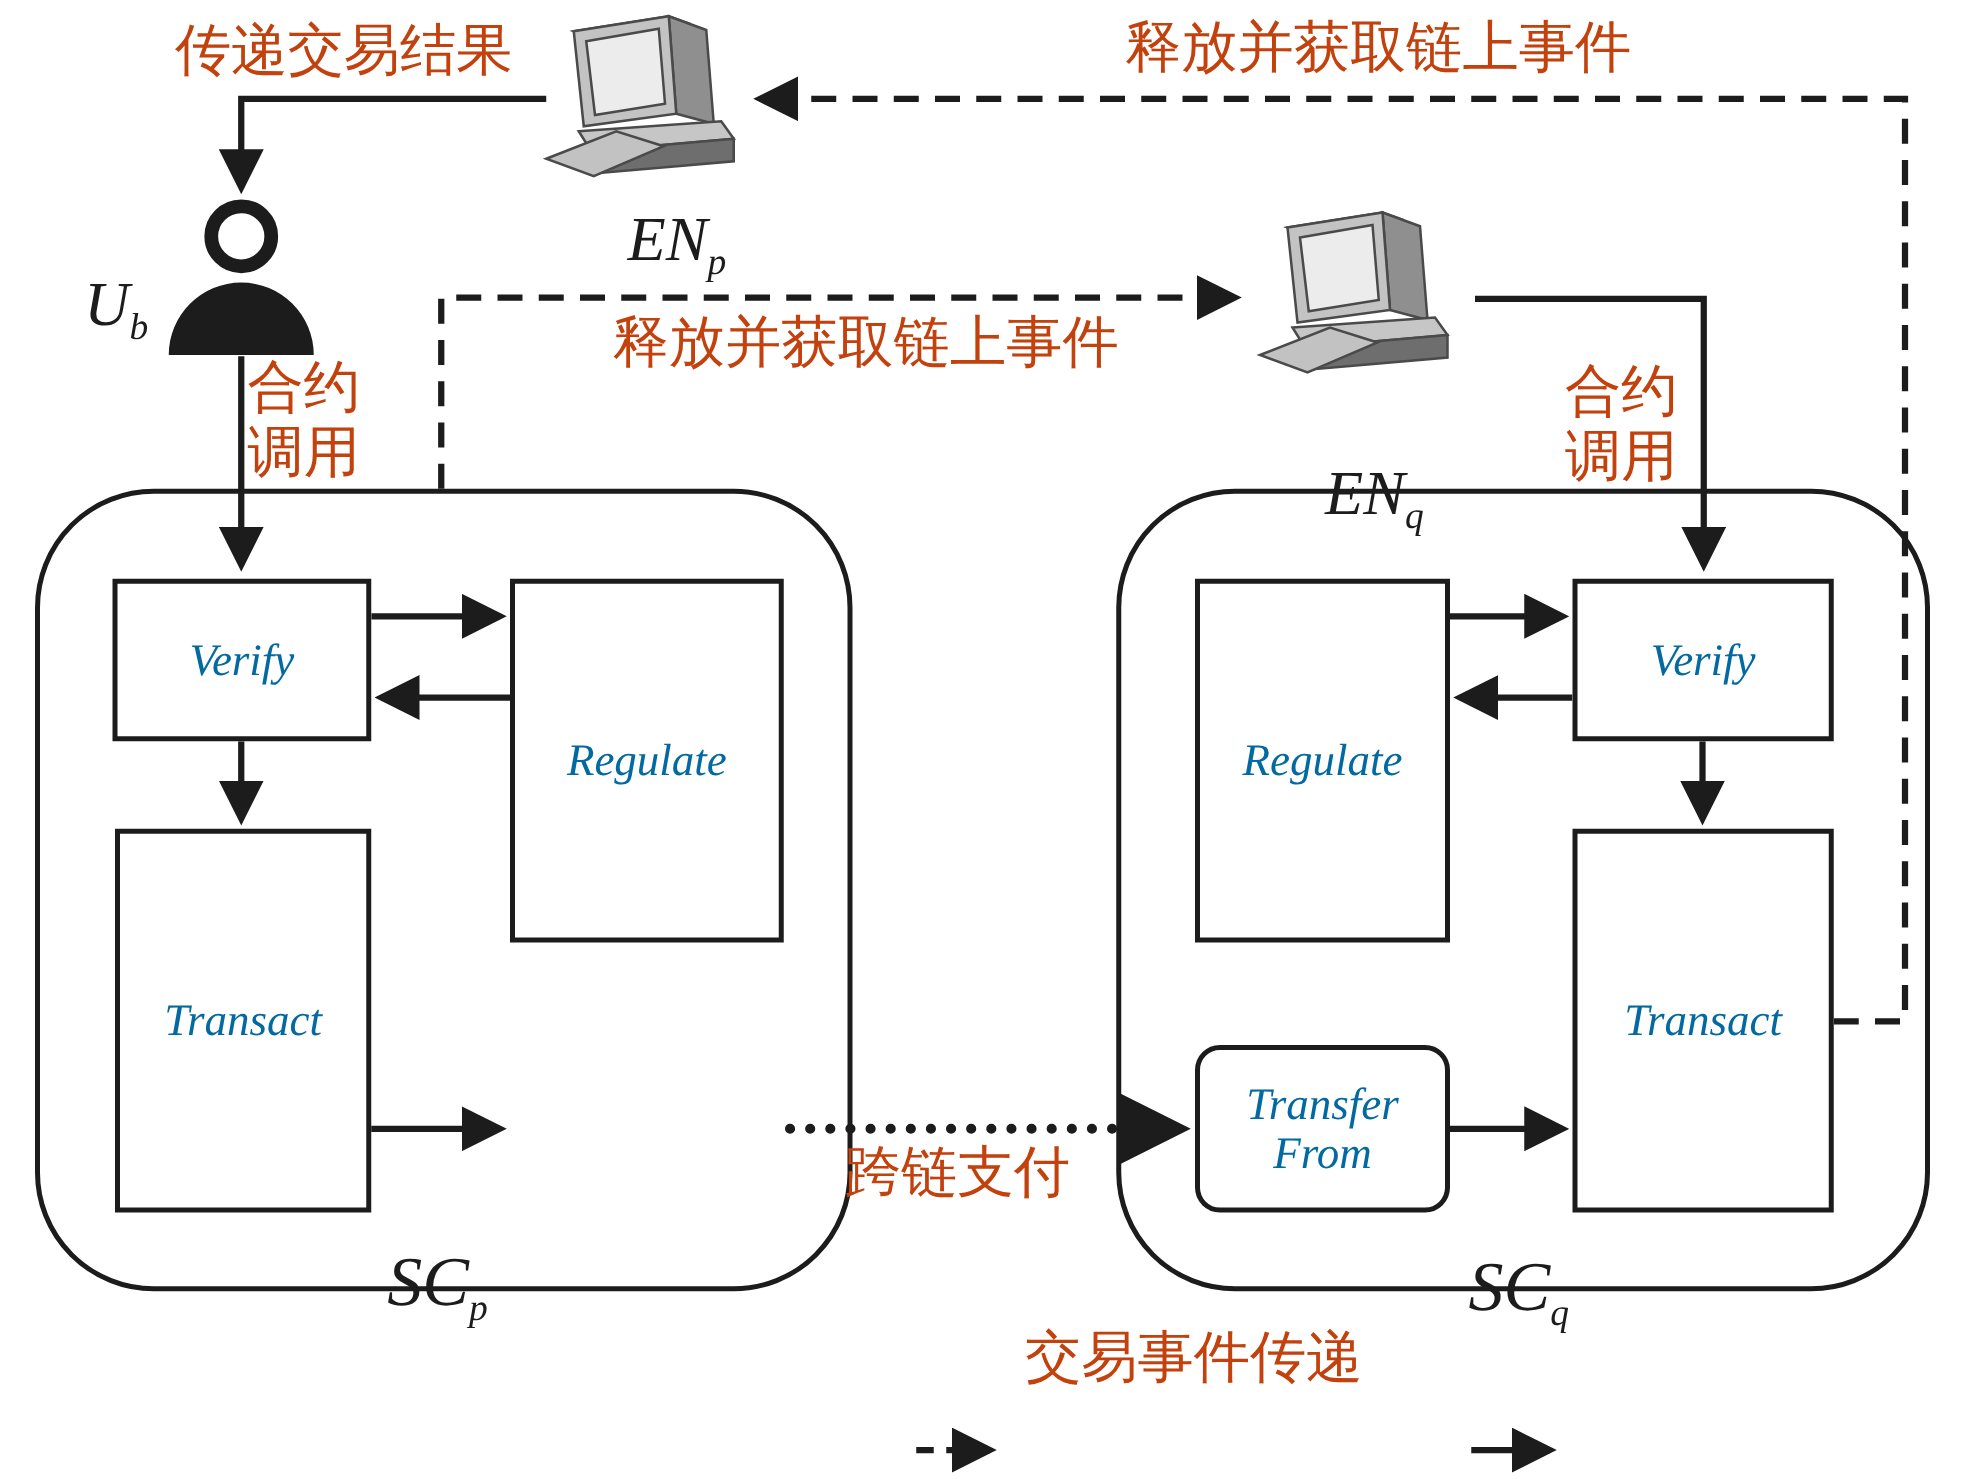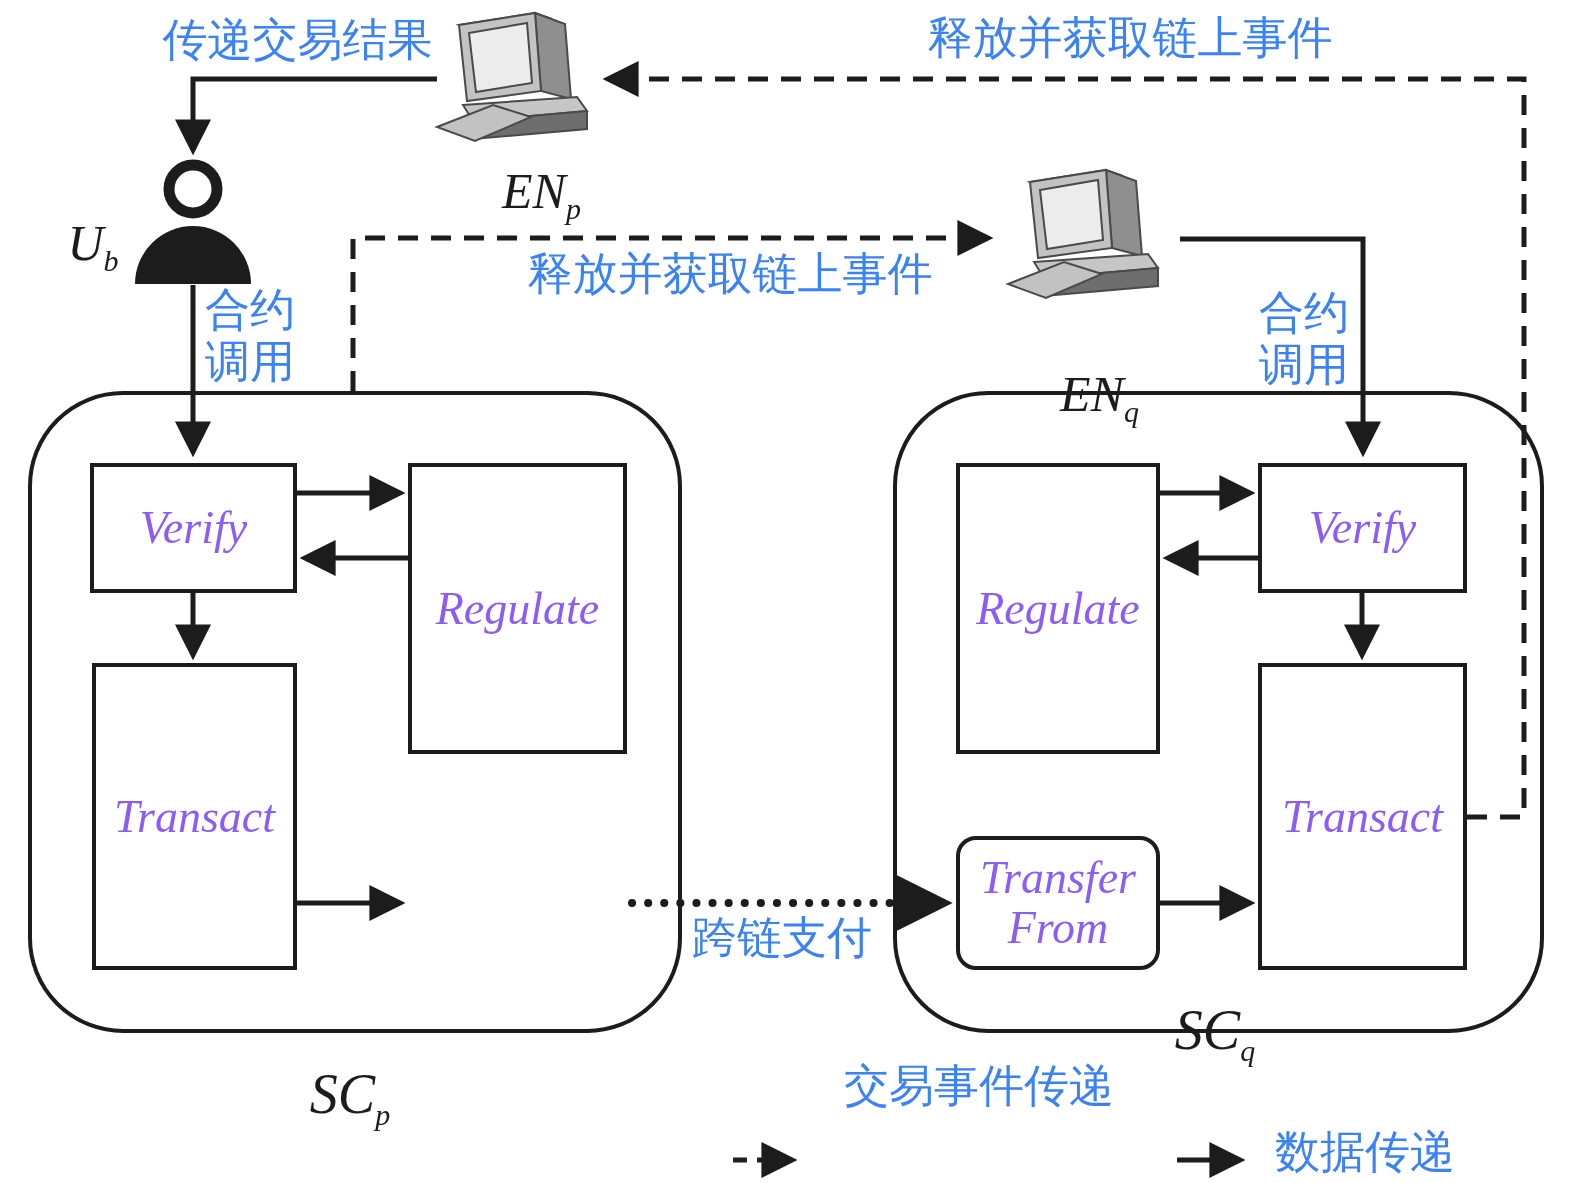--- a/index.html
+++ b/index.html
@@ -10,25 +10,25 @@
   #wires{position:absolute;left:0;top:0;z-index:1;}
   .box{
     position:absolute;box-sizing:border-box;border:4px solid #1c1c1c;background:#ffffff;
     display:flex;align-items:center;justify-content:center;text-align:center;z-index:2;
   }
   .chain{
     position:absolute;box-sizing:border-box;border:4px solid #1c1c1c;border-radius:95px;
     background:transparent;z-index:1;
   }
   .boxlabel{
-    font-style:italic;font-size:46px;line-height:1.08;color:#8b5cf6;
+    font-style:italic;font-size:36px;line-height:1.08;color:#0369a1;
     font-family:"Liberation Serif","DejaVu Serif",serif;
   }
   .cn{
-    position:absolute;z-index:3;font-size:45px;line-height:1.16;text-align:center;color:#3b82f6;
+    position:absolute;z-index:3;font-size:45px;line-height:1.16;text-align:left;color:#c2410c;
     font-family:"Liberation Serif","DejaVu Serif",serif;white-space:nowrap;
   }
   .cn2{white-space:normal;line-height:52px;}
   .mathlabel{
     position:absolute;z-index:3;font-style:italic;font-size:50px;text-align:center;color:#1c1c1c;
     font-family:"Liberation Serif","DejaVu Serif",serif;white-space:nowrap;
   }
   .mathlabel sub{font-size:30px;font-style:italic;line-height:0;}
 </style>
 </head>
@@ -131,20 +131,19 @@
   <div class="cn cn2" style="left:1252px;top:287px;width:104px;"><span>合约</span><br><span>调用</span></div>
 
   <div class="cn" style="left:676px;top:912px;width:212px;">跨链支付</div>
 
   <div class="mathlabel" style="left:48px;top:214px;width:90px;"><span>U</span><sub>b</sub></div>
 
   <div class="mathlabel" style="left:484px;top:162px;width:115px;"><span>EN</span><sub>p</sub></div>
 
   <div class="mathlabel" style="left:1042px;top:324px;width:115px;margin-top:41px;"><span>EN</span><sub>q</sub></div>
 
-  <div class="mathlabel" style="left:280px;top:1062px;width:140px;font-size:56px;"><span>SC</span><sub>p</sub></div>
+  <div class="mathlabel" style="left:280px;top:994px;width:140px;font-size:56px;"><span>SC</span><sub>p</sub></div>
 
   <div class="mathlabel" style="left:1145px;top:998px;width:140px;font-size:56px;"><span>SC</span><sub>q</sub></div>
 
   <div class="cn" style="left:820px;top:1060px;width:318px;">交易事件传递</div>
-  <div class="cn" style="left:1256px;top:1126px;width:218px;">数据传递</div>
 
 </div>
 
 </body></html>

